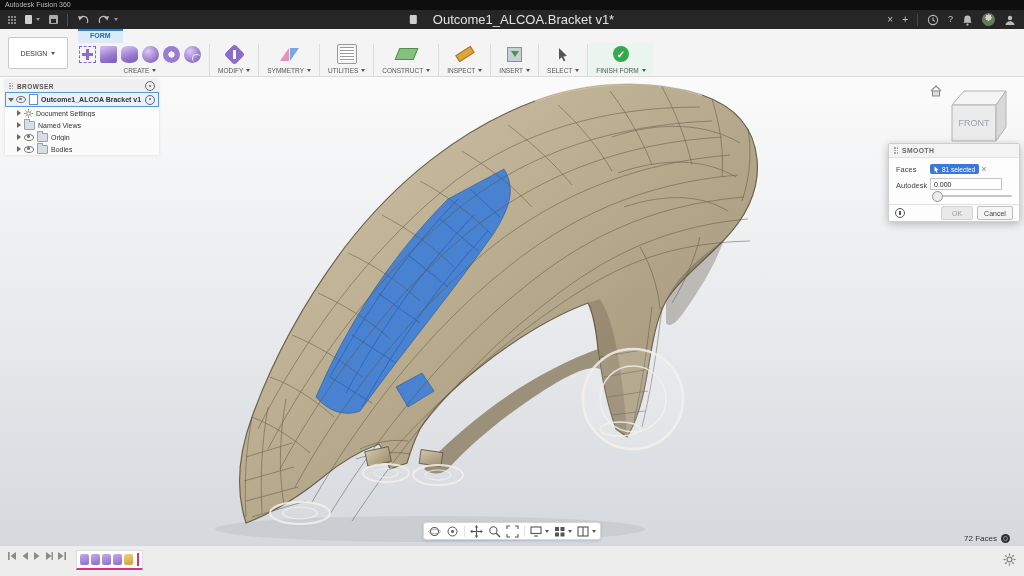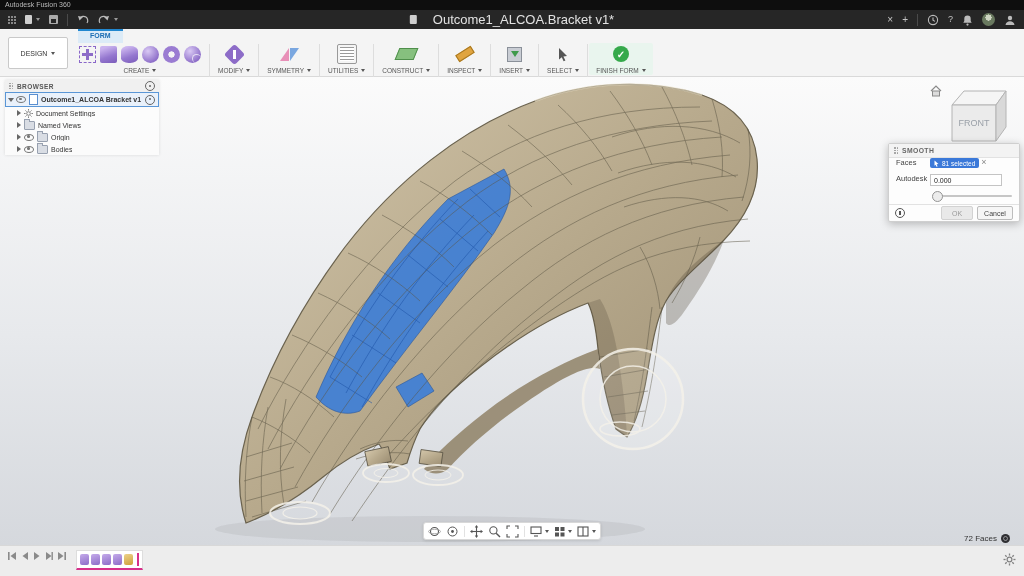--- a/index.html
+++ b/index.html
@@ -92,21 +92,21 @@
   .target{width:8px;height:8px;border:1px solid #666;border-radius:50%;margin-left:auto;position:relative;flex:none;}
   .target::after{content:"";position:absolute;left:2.5px;top:2.5px;width:2px;height:2px;border-radius:50%;background:#666;}
   .blabel{white-space:nowrap;overflow:hidden;text-overflow:ellipsis;}
   
   #viewcube{position:absolute;right:12px;top:4px;width:84px;height:66px;}
   
   #smooth{position:absolute;left:888px;top:66px;width:130px;background:#fdfdfd;border:1px solid #cfcfcf;
           border-radius:2px;box-shadow:0 2px 8px rgba(0,0,0,.25);font-size:7.5px;color:#333;}
   #smooth-header{height:13px;background:#f3f3f3;border-bottom:1px solid #e2e2e2;display:flex;align-items:center;
                  gap:4px;padding:0 5px;font-size:6.8px;font-weight:bold;color:#666;letter-spacing:.4px;}
-  .srow{display:flex;align-items:flex-start;height:16px;padding:0 7px;gap:0;}
+  .srow{display:flex;align-items:flex-end;height:16px;padding:0 7px;gap:0;}
   .slabel{width:34px;color:#444;}
   .badge{background:#3b79d9;color:#fff;font-size:6.5px;border-radius:2px;padding:1.5px 4px;display:flex;align-items:center;gap:3px;}
   .clear-x{color:#888;font-size:9px;line-height:1;margin-left:2px;}
   .sinput{width:64px;height:10px;background:#fff;border:1px solid #c4c4c4;font-size:7px;color:#222;
           display:flex;align-items:center;padding:0 3px;}
   #slider{position:relative;height:12px;margin:0 7px 2px 44px;}
   #slider .track{position:absolute;left:0;right:0;top:5px;height:2px;background:#c6c6c6;border-radius:1px;}
   #slider .handle{position:absolute;left:-1px;top:1px;width:9px;height:9px;border-radius:50%;
                   background:#ececec;border:1px solid #949494;}
   #smooth-footer{border-top:1px solid #e2e2e2;height:16px;display:flex;align-items:center;padding:0 6px;gap:4px;}

